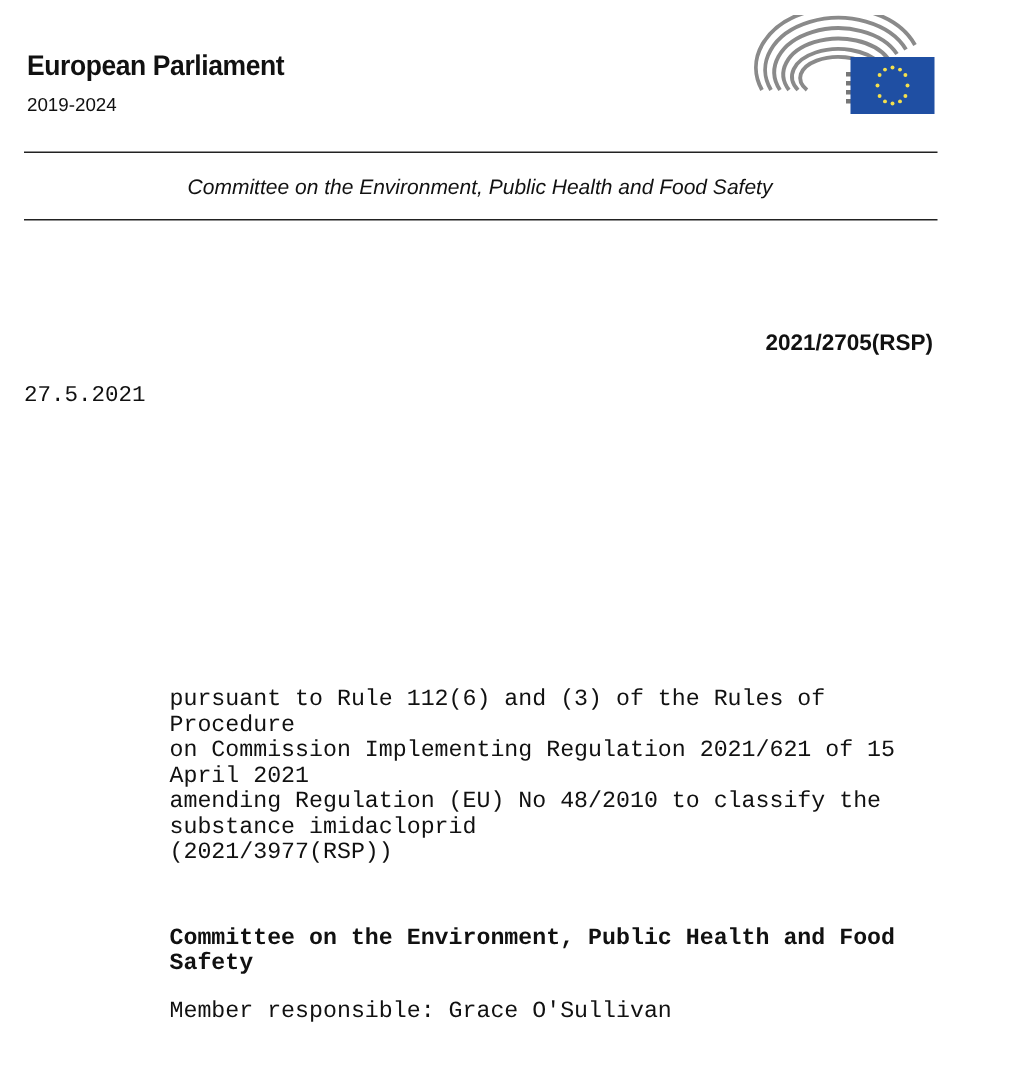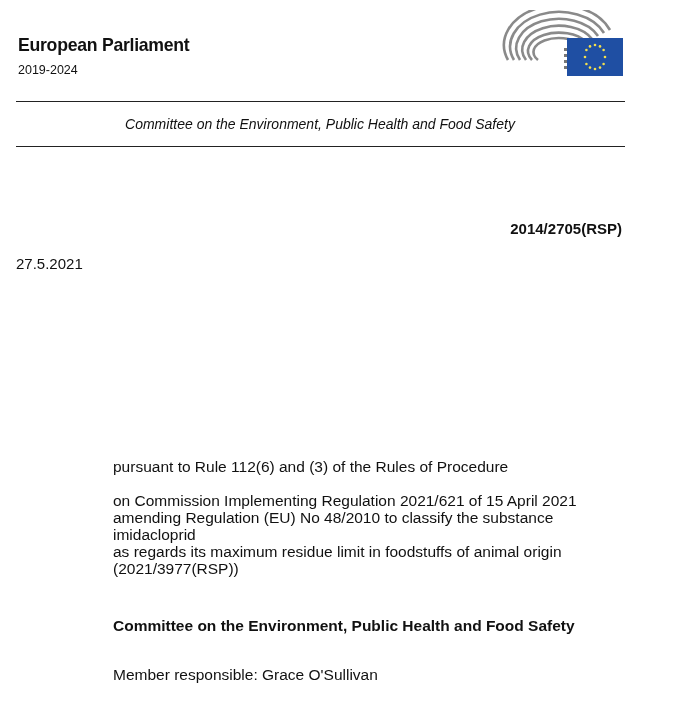--- a/index.html
+++ b/index.html
@@ -1,19 +1,19 @@
 <!DOCTYPE html>
 <html><head>
 <meta charset="utf-8">
 <style>
   html,body{margin:0;padding:0;background:#fff;}
   body{width:683px;height:717px;position:relative;overflow:hidden;color:#111;}
   .abs{position:absolute;}
   .sans{font-family:"Liberation Sans",sans-serif;}
-  .serif{font-family:Liberation Sans, sans-serif;}
+  .serif{font-family:Liberation Mono, monospace;}
   .ep-title{left:18px;top:34px;font-size:19px;font-weight:bold;letter-spacing:-0.3px;transform:scaleX(0.93);transform-origin:left;}
   .ep-term{left:18px;top:63px;font-size:12.5px;text-align:center;}
   .rule{left:16px;width:609px;height:1px;background:#222;}
   .committee-head{left:0;width:640px;top:116px;text-align:center;font-size:14px;font-style:italic;}
   .ref{right:61px;top:220px;font-size:15px;font-weight:bold;}
   .date{left:16px;top:255px;font-size:15px;}
   .doc-title{left:113px;top:351px;font-size:30px;font-weight:bold;line-height:36px;width:420px;}
   .p{left:113px;font-size:15.5px;line-height:17px;width:520px;}
   .logo{left:500px;top:10px;width:125px;height:68px;}
 </style>
@@ -52,29 +52,28 @@
       <circle cx="85" cy="47" r="1.3"></circle>
       <circle cx="86.4" cy="40" r="1.3"></circle>
       <circle cx="90" cy="36.4" r="1.3"></circle>
   </g>
 </svg>
 
 <div class="abs rule" style="top:101px"></div>
 <div class="abs sans committee-head">Committee on the Environment, Public Health and Food Safety</div>
 <div class="abs rule" style="top:146px"></div>
 
-<div class="abs sans ref">2014/2705(RSP)</div>
+<div class="abs sans ref">2021/2705(RSP)</div>
 <div class="abs serif date">27.5.2021</div>
 
 <div class="abs sans doc-title">
 </div>
 
 <div class="abs serif p" style="top:458px">pursuant to Rule 112(6) and (3) of the Rules of Procedure</div>
 
 <div class="abs serif p" style="top:492px">
   <div>on Commission Implementing Regulation 2021/621 of 15 April 2021</div>
   <div>amending Regulation (EU) No 48/2010 to classify the substance imidacloprid</div>
-  <div>as regards its maximum residue limit in foodstuffs of animal origin</div>
   <div>(2021/3977(RSP))</div>
 </div>
 
 <div class="abs serif p" style="top:617px;font-weight:bold">Committee on the Environment, Public Health and Food Safety</div>
 <div class="abs serif p" style="top:666px">Member responsible: Grace O'Sullivan</div>
 
 </body></html>

